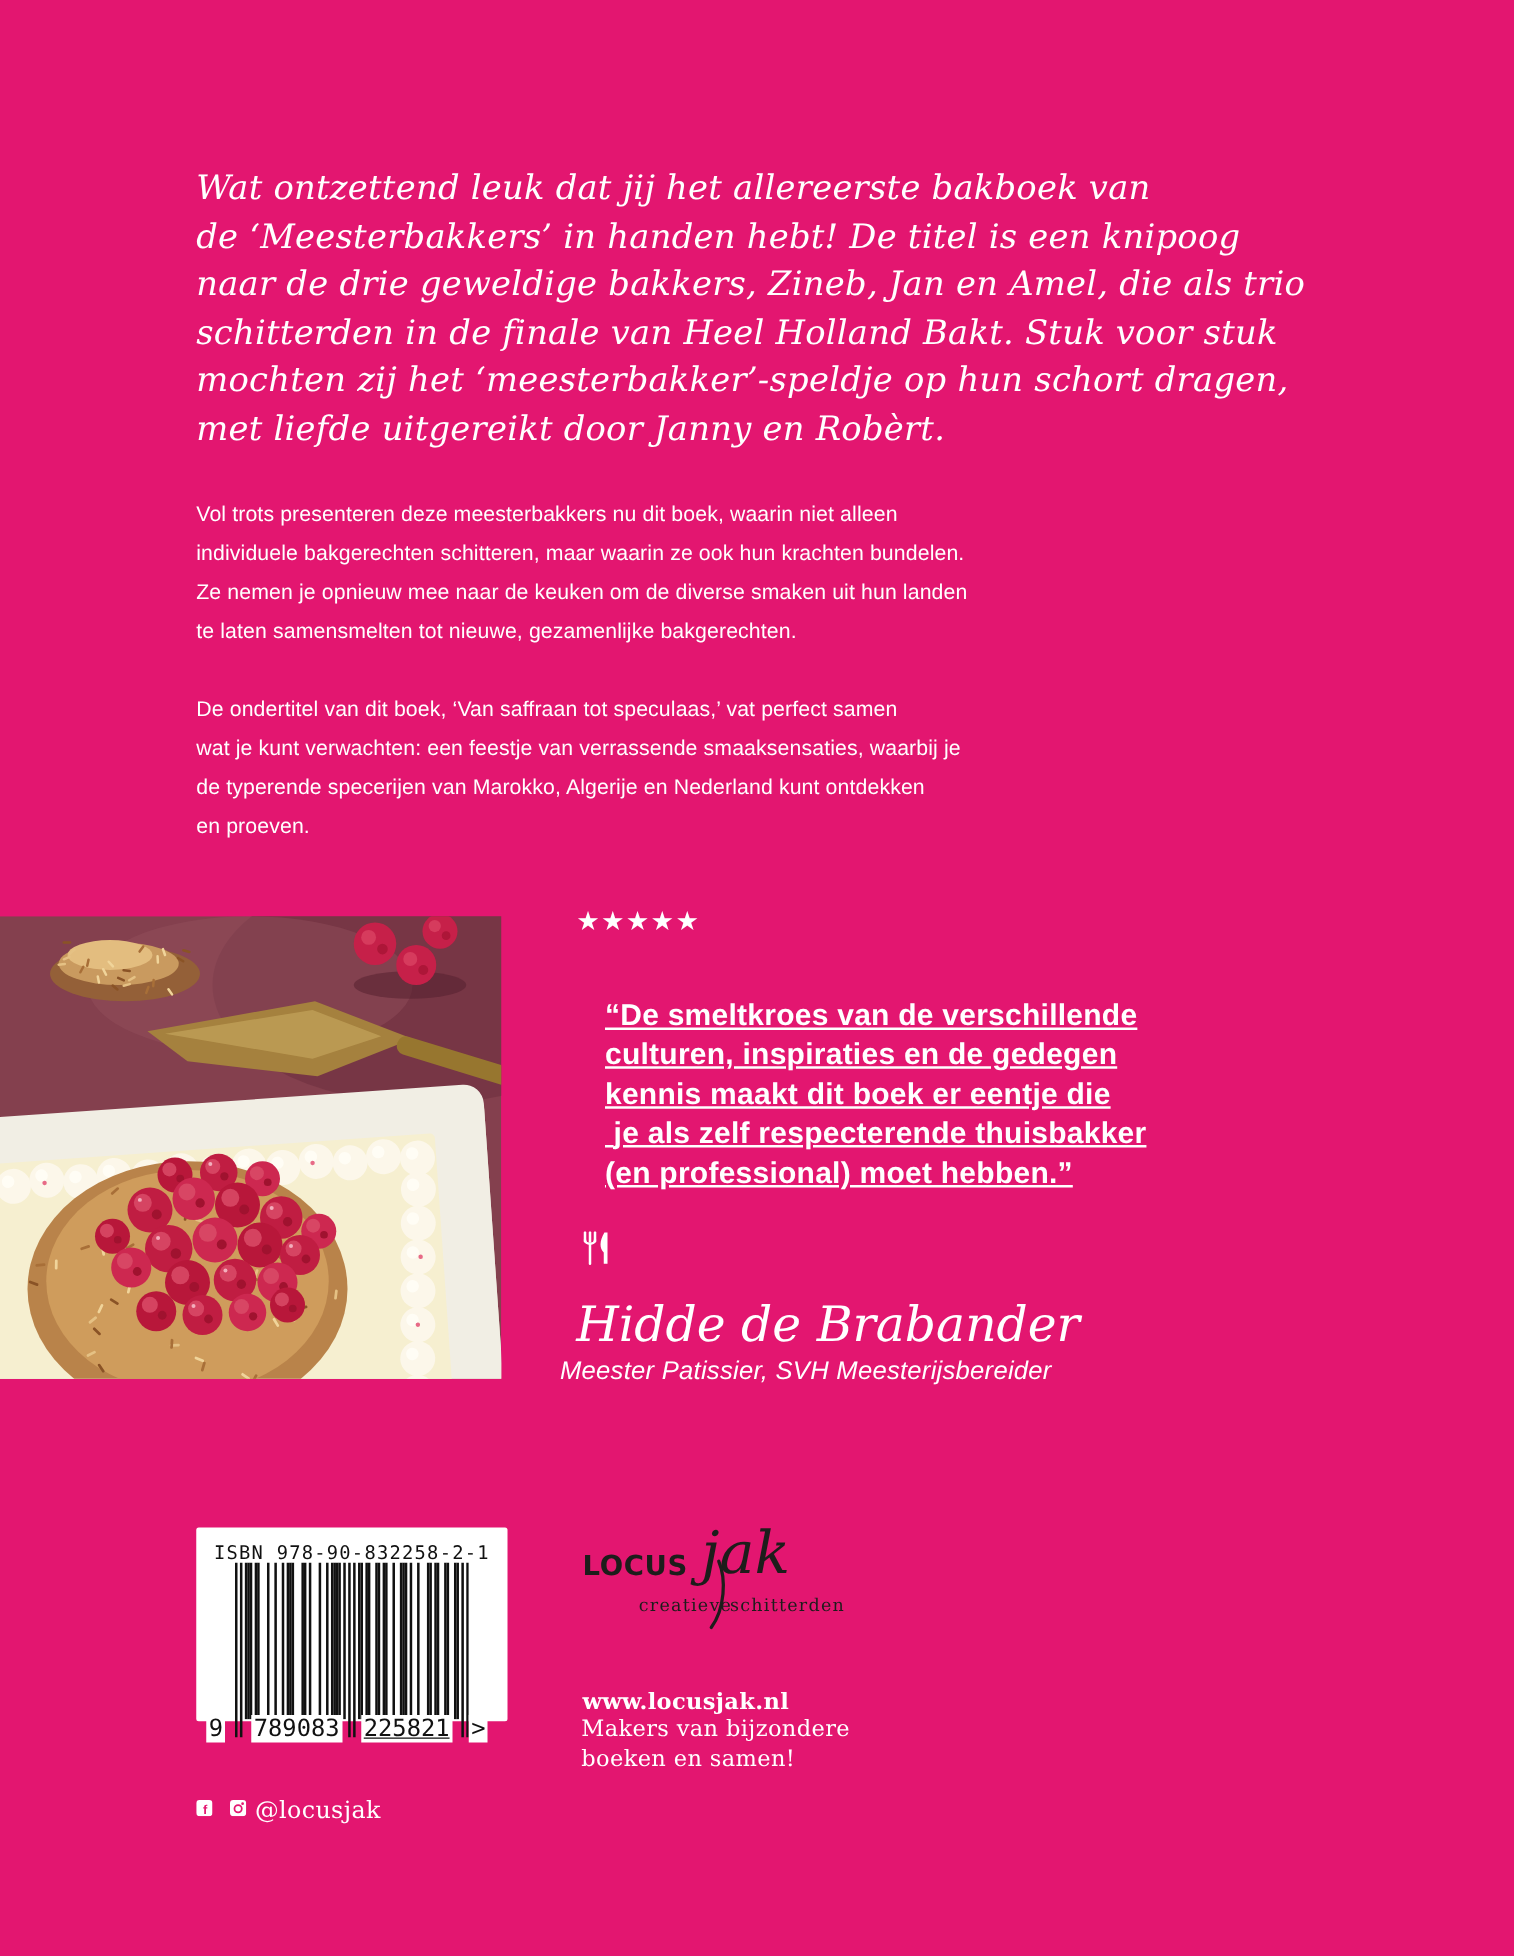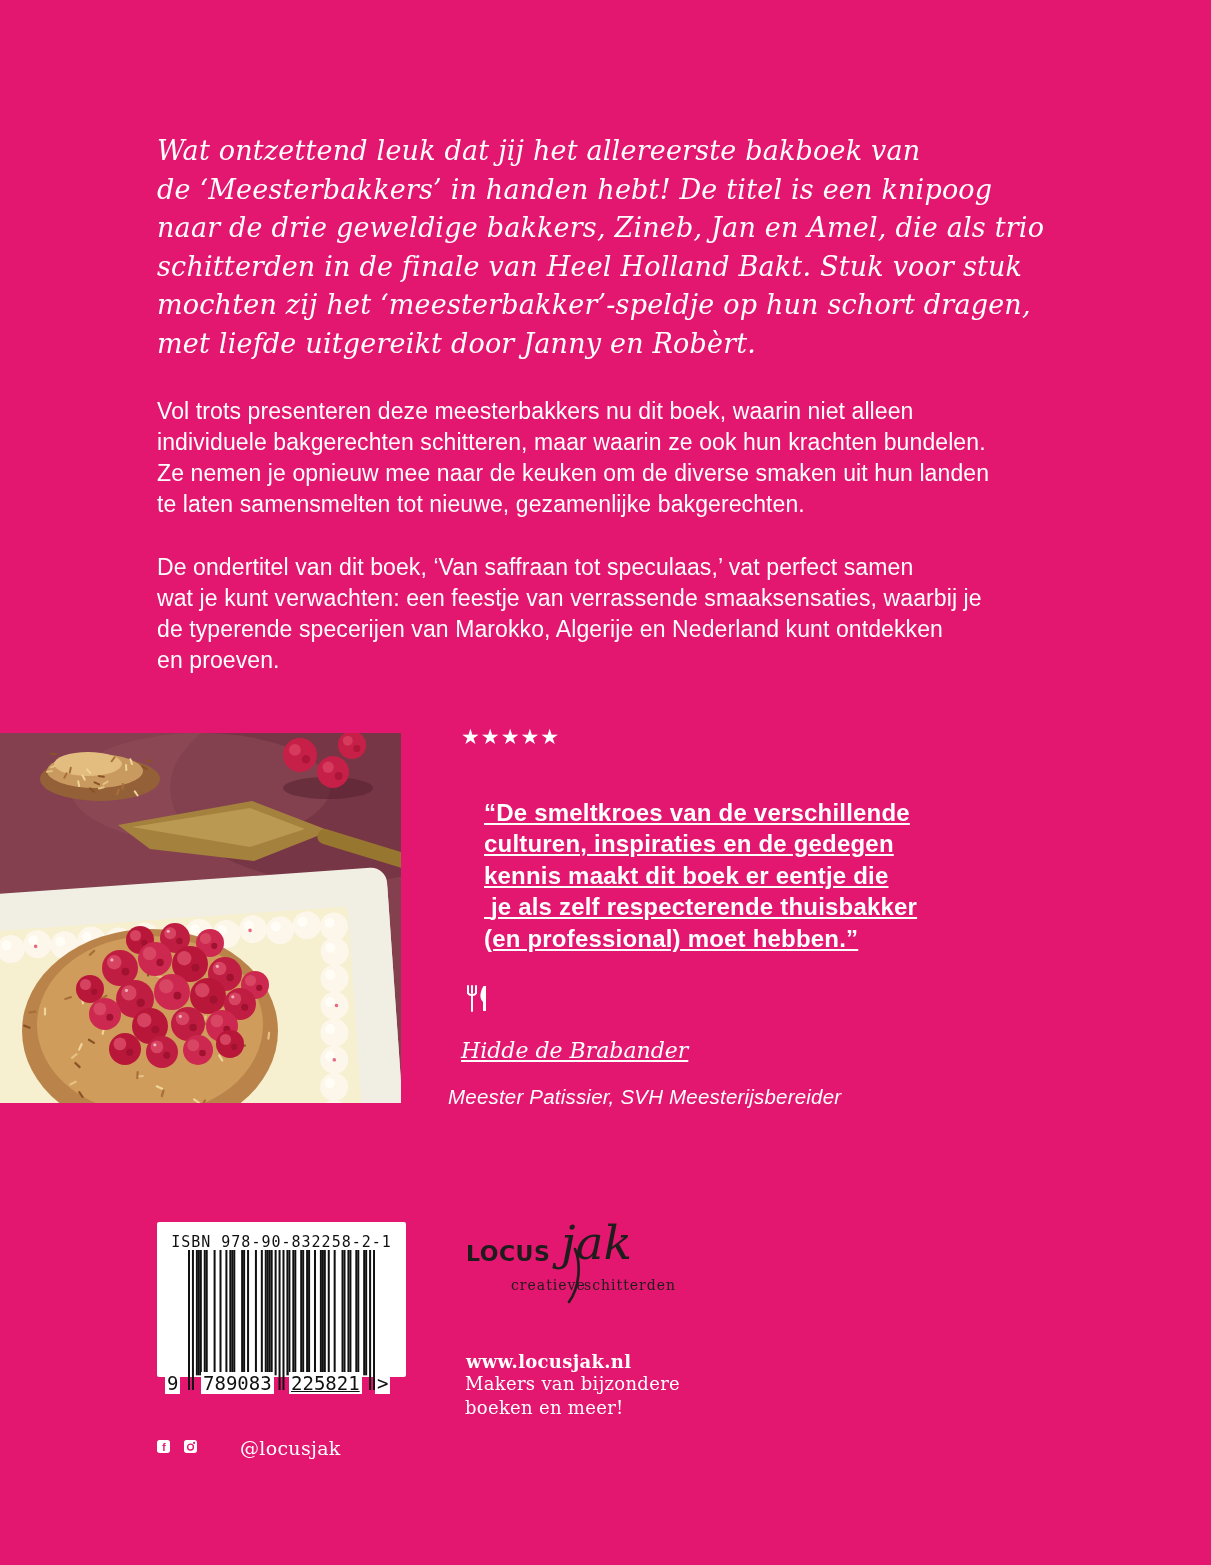--- a/index.html
+++ b/index.html
@@ -12,38 +12,38 @@
   .prelines{white-space:pre-line;}
   .prewrap{white-space:pre-wrap;}
 
   .intro{
     left:157px;top:132px;width:1010px;
     font-family:"DejaVu Serif",serif;font-style:italic;
     font-size:27px;line-height:38.6px;letter-spacing:.2px;
   }
   .bodytext{
     left:157px;width:1000px;
-    font-size:23px;line-height:31px;letter-spacing:.1px;
+    font-size:17px;line-height:31px;letter-spacing:.1px;
   }
   .p1{top:396px;}
   .p2{top:552px;}
 
   .photo{left:0;top:733px;width:401px;height:370px;display:block;}
 
   .stars{
     left:461px;top:725px;font-size:21px;letter-spacing:1px;color:#fff;
   }
   .quote{
     left:484px;top:797px;width:560px;
     font-weight:bold;font-size:24px;line-height:31.4px;letter-spacing:.2px;text-decoration:underline;
   }
   .cutlery{left:466px;top:985px;}
   .author{
     left:461px;top:1038px;
-    font-family:"DejaVu Serif",serif;font-style:italic;font-size:22px;text-decoration:underline;
+    font-family:"DejaVu Serif",serif;font-style:italic;font-size:39px;
   }
   .author-title{
     left:448px;top:1085px;font-style:italic;font-size:20.5px;letter-spacing:.2px;
   }
 
   .barcode-box{
     left:157px;top:1222px;width:249px;height:155px;background:#fff;border-radius:2px;
     color:#000;
   }
   .bc-label{
@@ -88,21 +88,21 @@
   .slogan{
     left:465px;top:1372px;
     font-family:"DejaVu Serif",serif;font-size:18px;line-height:23.5px;letter-spacing:.3px;
   }
   .social{left:157px;top:1437px;height:20px;}
   .social svg{vertical-align:middle;}
   .fb{position:absolute;left:0;top:3px;}
   .ig{position:absolute;left:27px;top:3px;}
   .handle{
     position:absolute;left:47px;top:0;
-    font-family:"DejaVu Serif",serif;font-size:19px;letter-spacing:.3px;white-space:nowrap;margin-left:36px;
+    font-family:"DejaVu Serif",serif;font-size:19px;letter-spacing:.3px;white-space:nowrap;
   }
 </style>
 </head>
 <body>
 
 <div class="abs intro prelines">Wat ontzettend leuk dat jij het allereerste bakboek van
 de ‘Meesterbakkers’ in handen hebt! De titel is een knipoog
 naar de drie geweldige bakkers, Zineb, Jan en Amel, die als trio
 schitterden in de finale van Heel Holland Bakt. Stuk voor stuk
 mochten zij het ‘meesterbakker’-speldje op hun schort dragen,
@@ -438,21 +438,21 @@
   <span class="logo-script">jak</span>
   <svg class="logo-divider" width="24" height="58" viewBox="0 0 24 58">
     <path d="M14,2 C20,16 19,40 8,55" stroke="#1d1d1b" stroke-width="2.6" fill="none" stroke-linecap="round"></path>
   </svg>
   <span class="logo-tagline-left">creatieve</span>
   <span class="logo-tagline-right">schitterden</span>
 </div>
 
 <div class="abs website">www.locusjak.nl</div>
 <div class="abs slogan prelines">Makers van bijzondere
-boeken en meer!</div>
+boeken en samen!</div>
 
 <div class="abs social">
   <svg class="fb" width="13" height="13" viewBox="0 0 24 24">
     <rect width="24" height="24" rx="5" fill="#fff"></rect>
     <text x="13" y="20" font-size="19" font-weight="bold" fill="#e31670" text-anchor="middle" font-family="Liberation Sans, sans-serif">f</text>
   </svg>
   <svg class="ig" width="13" height="13" viewBox="0 0 24 24">
     <rect width="24" height="24" rx="5" fill="#fff"></rect>
     <circle cx="12" cy="13" r="5.4" fill="none" stroke="#e31670" stroke-width="2.6"></circle>
     <circle cx="18.6" cy="5.4" r="2" fill="#e31670"></circle>

